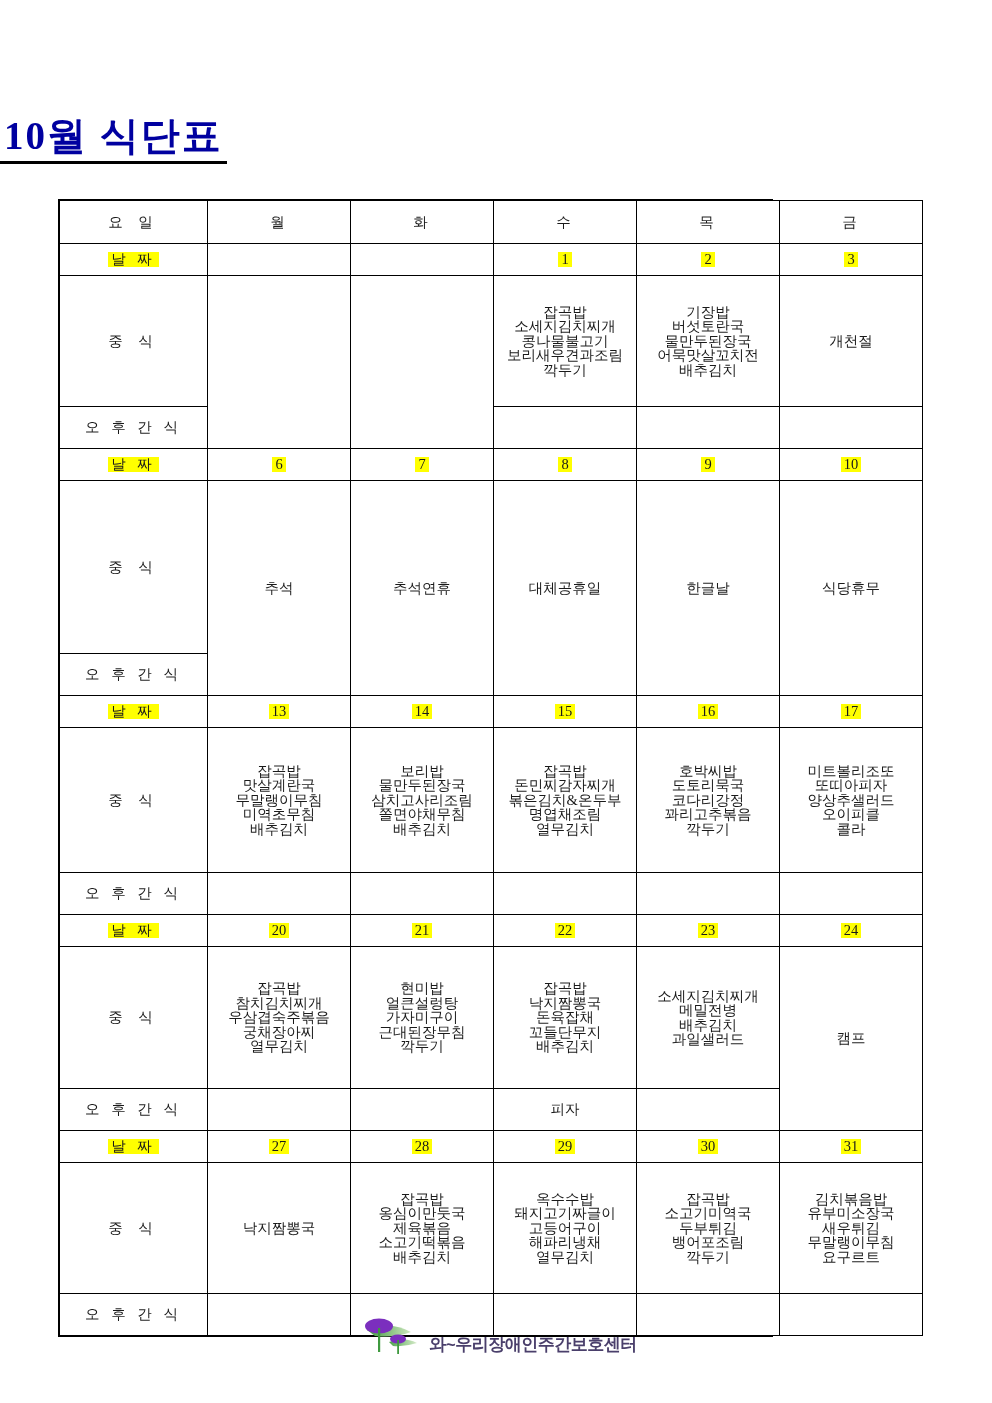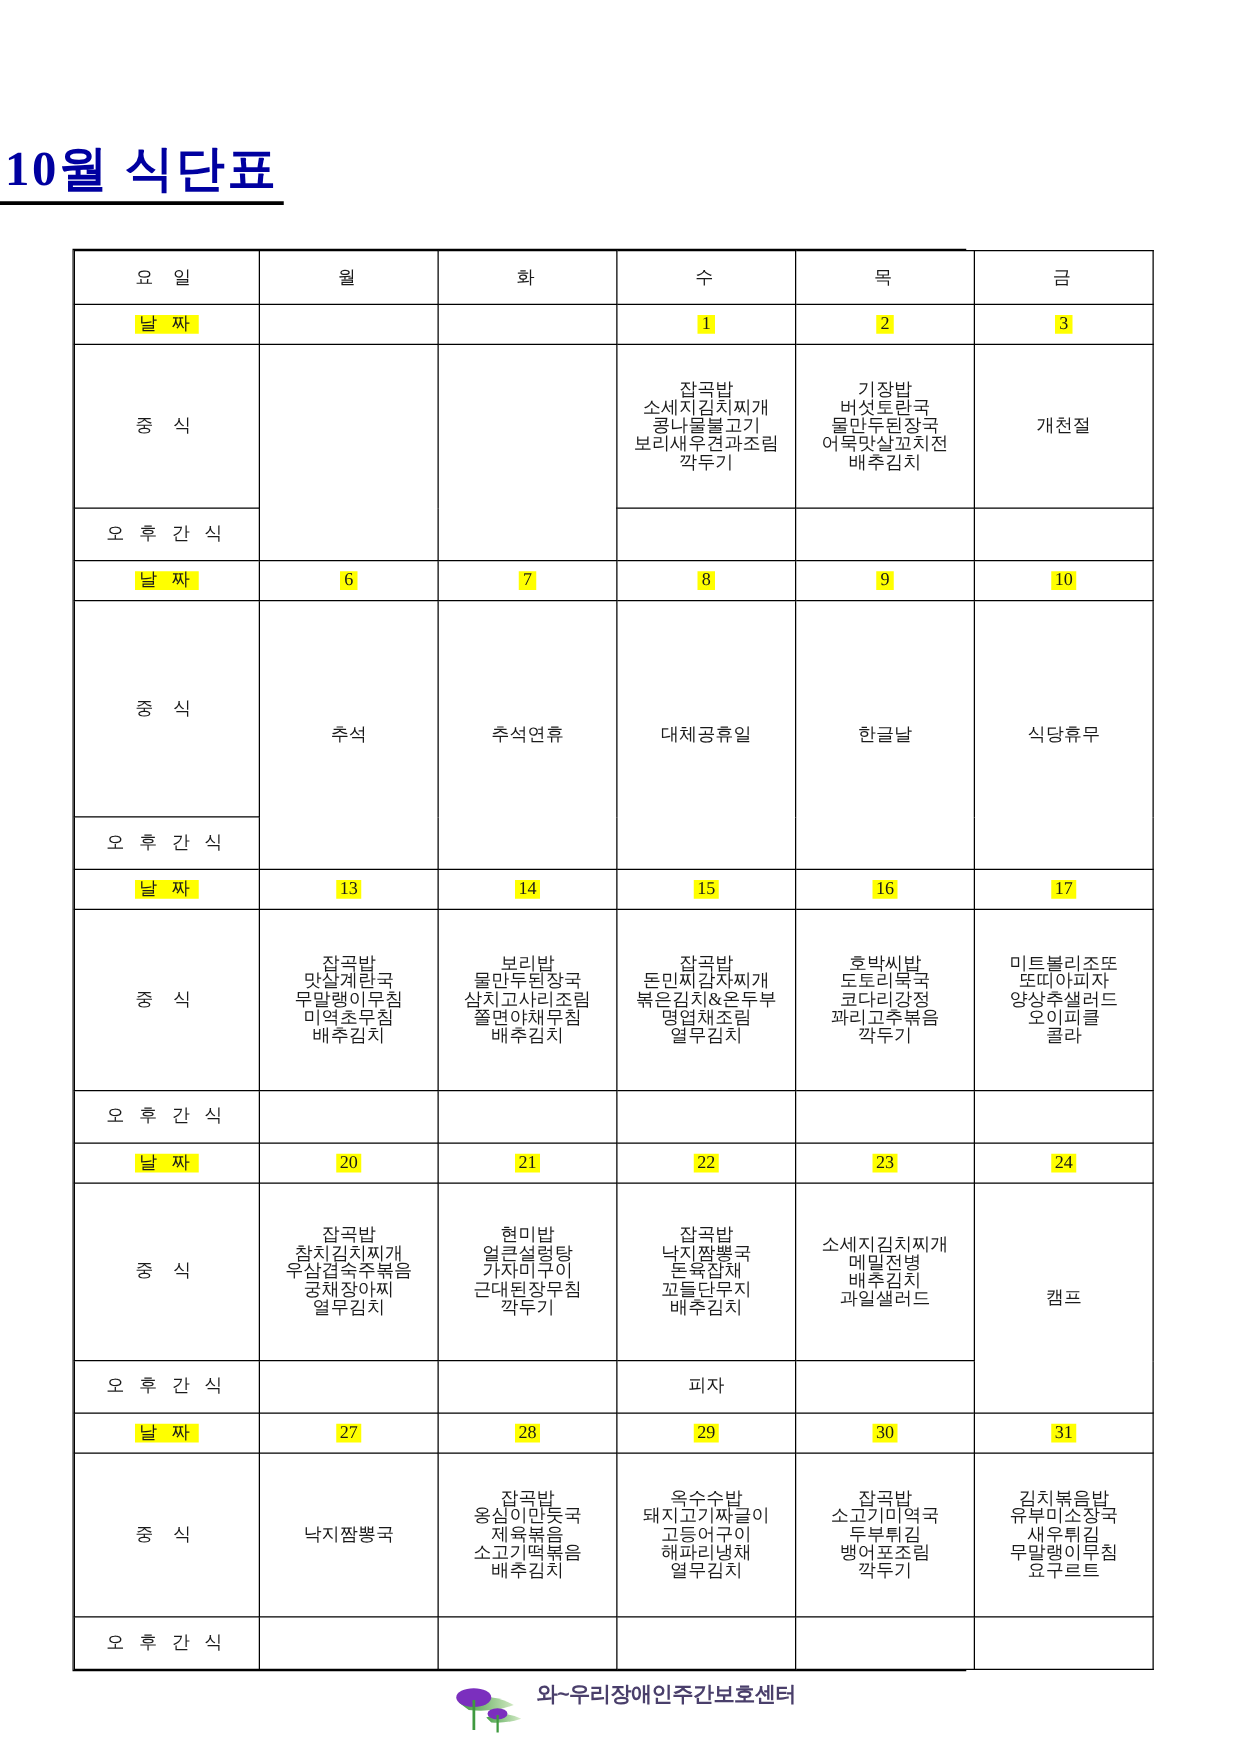--- a/index.html
+++ b/index.html
@@ -121,24 +121,24 @@
   tr.w1-lunch td { height: 126px; }
   tr.w2-lunch td { height: 168px; }
   tr.w3-lunch td { height: 140px; }
   tr.w4-lunch td { height: 137px; }
   tr.w5-lunch td { height: 126px; }
 
   
   .footer {
     position: absolute;
     left: 0;
-    top: 1344px;
+    top: 1312px;
     width: 992px;
     display: flex;
-    align-items: flex-start;
+    align-items: flex-end;
     justify-content: center;
     gap: 0;
   }
   .logo-mark {
     width: 74px;
     height: 44px;
     flex: 0 0 auto;
   }
   .logo-text {
     font-family: "Liberation Sans", "DejaVu Sans", sans-serif;

